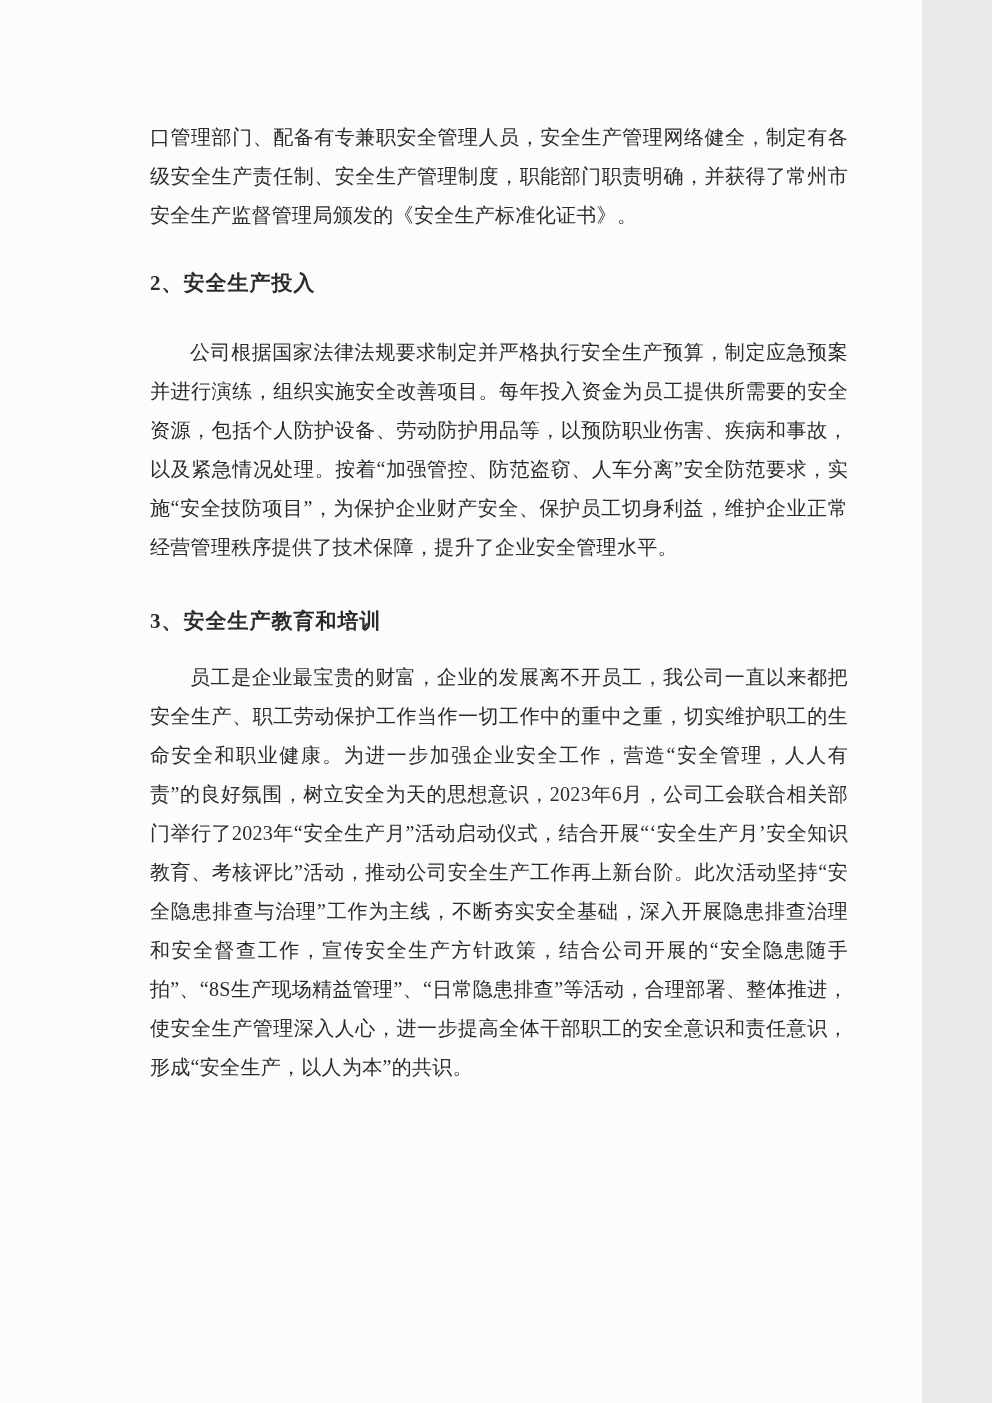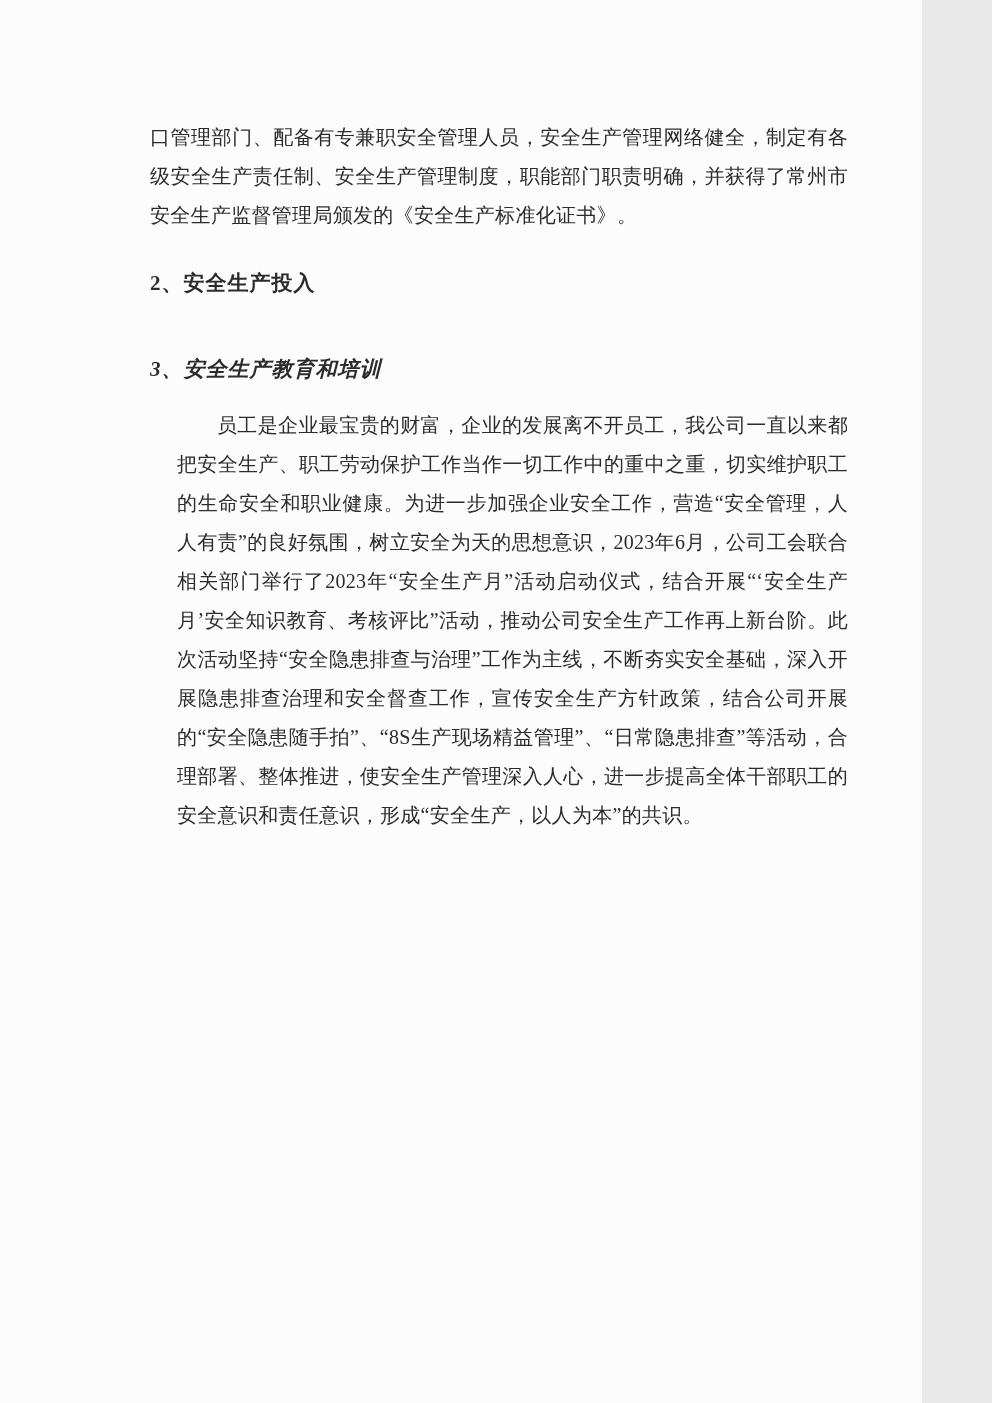--- a/index.html
+++ b/index.html
@@ -40,32 +40,33 @@
     text-indent: 2em;
   }
   .section-heading {
     font-size: 21px;
     font-weight: bold;
     line-height: 39px;
     letter-spacing: 1px;
   }
   .heading-2 { margin-top: 29px; }
   .para-2   { margin-top: 30px; }
-  .heading-3 { margin-top: 47px; font-style: italic; }
-  .para-3   { margin-top: 17px; margin-left: 27px; }
+  .heading-3 { margin-top: 35px; }
+  .para-3   { margin-top: 17px; }
 </style>
 </head>
 <body>
 
 <div class="page">
   <div class="content">
 
     <p class="body-para para-continuation">口管理部门、配备有专兼职安全管理人员，安全生产管理网络健全，制定有各级安全生产责任制、安全生产管理制度，职能部门职责明确，并获得了常州市安全生产监督管理局颁发的《安全生产标准化证书》。</p>
 
     <h2 class="section-heading heading-2">2、安全生产投入</h2>
 
+    <p class="body-para para-indent para-2">公司根据国家法律法规要求制定并严格执行安全生产预算，制定应急预案并进行演练，组织实施安全改善项目。每年投入资金为员工提供所需要的安全资源，包括个人防护设备、劳动防护用品等，以预防职业伤害、疾病和事故，以及紧急情况处理。按着“加强管控、防范盗窃、人车分离”安全防范要求，实施“安全技防项目”，为保护企业财产安全、保护员工切身利益，维护企业正常经营管理秩序提供了技术保障，提升了企业安全管理水平。</p>
 
     <h2 class="section-heading heading-3">3、安全生产教育和培训</h2>
 
     <p class="body-para para-indent para-3">员工是企业最宝贵的财富，企业的发展离不开员工，我公司一直以来都把安全生产、职工劳动保护工作当作一切工作中的重中之重，切实维护职工的生命安全和职业健康。为进一步加强企业安全工作，营造“安全管理，人人有责”的良好氛围，树立安全为天的思想意识，2023年6月，公司工会联合相关部门举行了2023年“安全生产月”活动启动仪式，结合开展“‘安全生产月’安全知识教育、考核评比”活动，推动公司安全生产工作再上新台阶。此次活动坚持“安全隐患排查与治理”工作为主线，不断夯实安全基础，深入开展隐患排查治理和安全督查工作，宣传安全生产方针政策，结合公司开展的“安全隐患随手拍”、“8S生产现场精益管理”、“日常隐患排查”等活动，合理部署、整体推进，使安全生产管理深入人心，进一步提高全体干部职工的安全意识和责任意识，形成“安全生产，以人为本”的共识。</p>
 
   </div>
 </div>
 
 </body></html>

